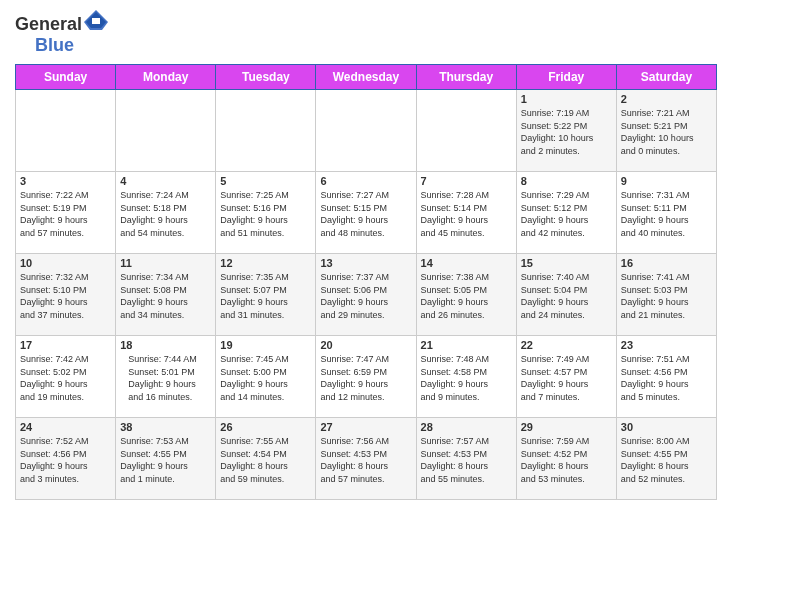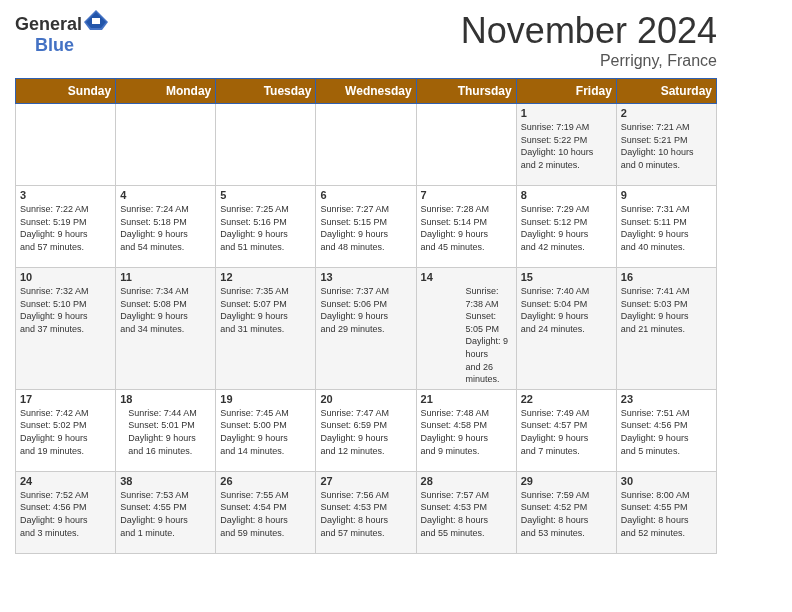--- a/index.html
+++ b/index.html
@@ -14,27 +14,27 @@
     .logo-text-blue { font-size: 18px; font-weight: bold; color: #4472C4; }
     .logo-icon { width: 24px; height: 20px; margin-left: 2px; }
     
     .title-section { text-align: right; }
     .month-title { font-size: 36px; font-weight: normal; color: #333; }
     .location { font-size: 16px; color: #555; }
     
     table { width: 100%; border-collapse: collapse; table-layout: fixed; }
     
     thead tr th {
-      background-color: #a16207;
+      background-color: #d946ef;
       color: white;
       font-size: 12px;
       font-weight: bold;
       padding: 5px 4px;
       border: 1px solid #3060b0;
-      text-align: right;
+      text-align: center;
     }
     
     tbody tr td {
       border: 1px solid #ccc;
       vertical-align: top;
       padding: 3px 4px;
       height: 82px;
       font-size: 9.5px;
       color: #333;
       background: #fff;
@@ -57,24 +57,20 @@
       <div>
         <span class="logo-text-general">General</span><svg class="logo-icon" viewBox="0 0 24 20" xmlns="http://www.w3.org/2000/svg">
           <polygon points="12,0 24,12 18,20 6,20 0,12" fill="#4472C4"></polygon>
           <polygon points="12,2 22,12 17,18 7,18 2,12" fill="#2255aa"></polygon>
           <polygon points="8,8 16,8 16,14 8,14" fill="#fff"></polygon>
         </svg>
         <br>
         <span class="logo-text-blue" style="margin-left:20px;">Blue</span>
       </div>
     </div>
-    <div class="title-section">
-      <div class="month-title">November 2024</div>
-      <div class="location">Perrigny, France</div>
-    </div>
   </div>
 
   <table>
     <thead>
       <tr>
         <th>Sunday</th>
         <th>Monday</th>
         <th>Tuesday</th>
         <th>Wednesday</th>
         <th>Thursday</th>
@@ -179,21 +175,21 @@
           </td>
           <td>
             <span class="day-num">13</span>
             <div class="day-info" style="white-space: pre-line;">Sunrise: 7:37 AM
 Sunset: 5:06 PM
 Daylight: 9 hours
 and 29 minutes.</div>
           </td>
           <td>
             <span class="day-num">14</span>
-            <div class="day-info" style="white-space: pre-line; margin-left: 45px;">Sunrise: 7:38 AM
+            <div class="day-info" style="white-space: pre-line;">Sunrise: 7:38 AM
 Sunset: 5:05 PM
 Daylight: 9 hours
 and 26 minutes.</div>
           </td>
           <td>
             <span class="day-num">15</span>
             <div class="day-info" style="white-space: pre-line;">Sunrise: 7:40 AM
 Sunset: 5:04 PM
 Daylight: 9 hours
 and 24 minutes.</div>

